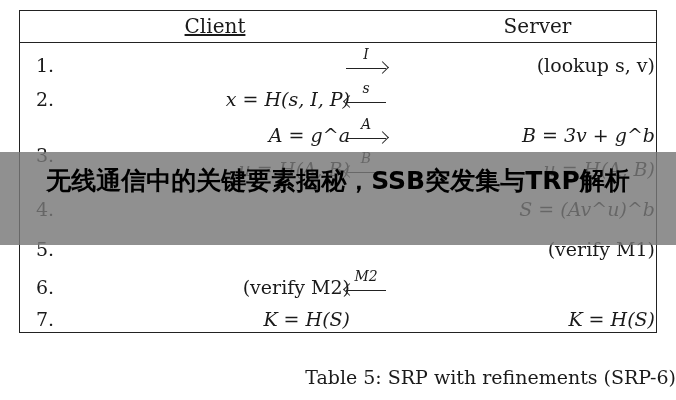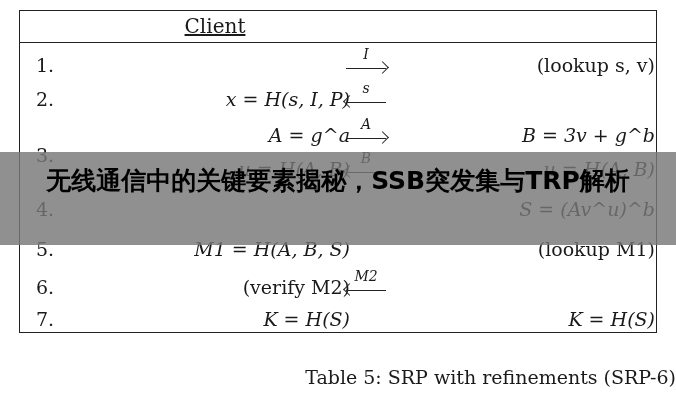--- a/index.html
+++ b/index.html
@@ -59,20 +59,21 @@
     font-family:"DejaVu Sans", "Liberation Sans", sans-serif;
     font-size:25px; line-height:33px;
   }
 </style>
 </head>
 <body>
 
 <div class="table-frame">
   <div class="header-row">
     <div class="hdr hdr-client">Client</div>
+    <div class="hdr hdr-server">Server</div>
   </div>
 
   <div class="cell num" style="top:42px">1.</div>
   <div class="arrow right" style="top:42px">
     <span class="lbl">I</span>
     <span class="line"></span>
       <span class="head"></span>
   </div>
   <div class="cell server" style="top:42px">(lookup s, v)</div>
 
@@ -97,22 +98,21 @@
     <span class="lbl">B</span>
     <span class="line"></span>
       <span class="head"></span>
   </div>
   <div class="cell server math" style="top:146px">u = H(A, B)</div>
 
   <div class="cell num" style="top:186px">4.</div>
   <div class="cell server math" style="top:186px">S = (Av^u)^b</div>
 
   <div class="cell num" style="top:226px">5.</div>
-  <div class="cell client math" style="top:226px">M1 = H(A, B, S)</div>
-  <div class="cell server" style="top:226px">(lookup M1)</div>
+  <div class="cell server" style="top:226px">(verify M1)</div>
 
   <div class="cell num" style="top:264px">6.</div>
   <div class="cell client" style="top:264px">(verify M2)</div>
   <div class="arrow left" style="top:264px">
     <span class="lbl">M2</span>
     <span class="line"></span>
       <span class="head"></span>
   </div>
 
   <div class="cell num" style="top:296px">7.</div>

